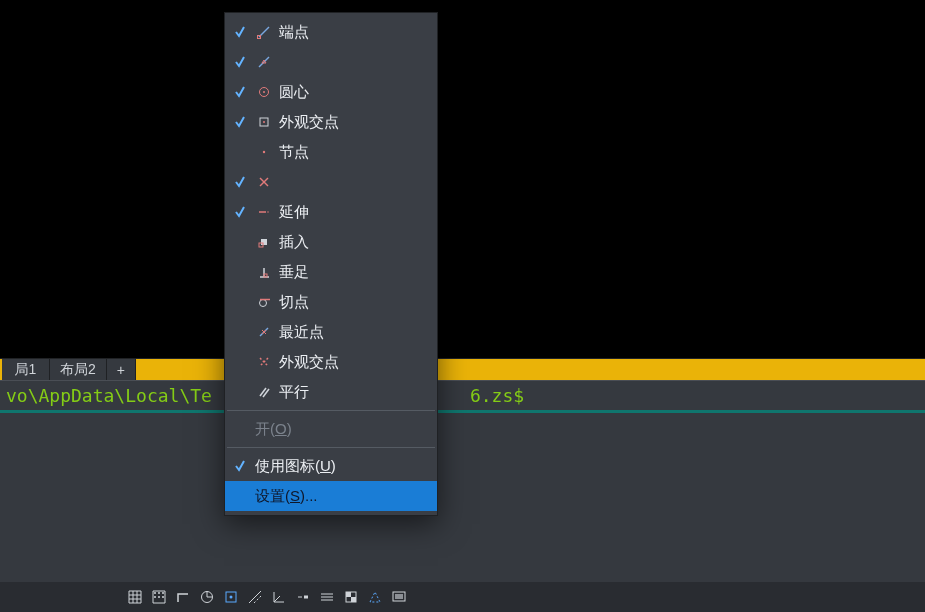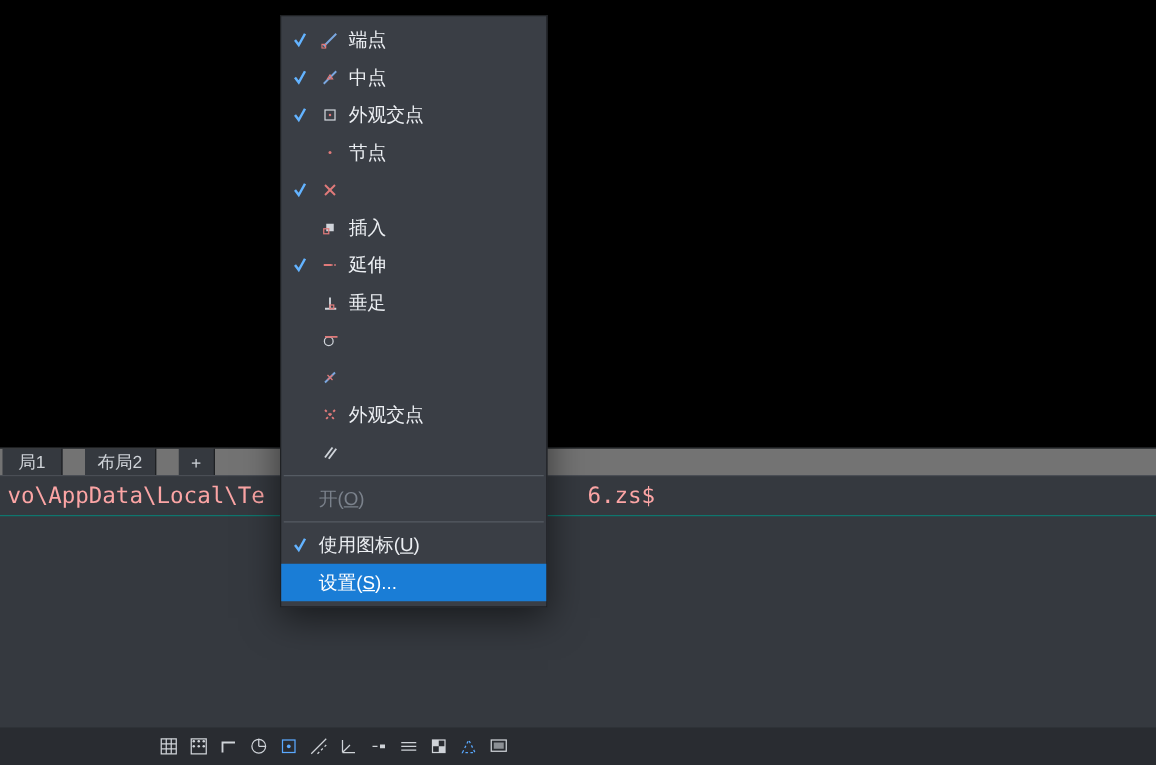--- a/index.html
+++ b/index.html
@@ -18,46 +18,46 @@
     background: #000;
   }
 
   .lower {
     position: absolute; left: 0; right: 0; top: 358px; bottom: 0;
     background: #35393f;
     border-top: 1px solid #202225;
   }
 
   .tabs {
-    display: flex; gap: 18px; height: 22px; padding: 0 2px;
+    display: flex; gap: 0; height: 22px; padding: 0 2px;
     align-items: stretch;
-    background: #737373;
+    background: #eab308;
     border-bottom: 1px solid #4a4e55;
   }
   .tab {
     display: flex; align-items: center;
     padding: 0 10px;
     font-size: 14px;
     color: #cfd3d8;
     border-right: 1px solid #1f2124;
     background: #35393f;
     min-width: 48px;
     justify-content: center;
   }
   .tab.add { min-width: 28px; }
 
   .cmdline {
     padding: 4px 6px;
     font-family: "Consolas", monospace;
     font-size: 18px;
-    color: #fca5a5;
+    color: #84cc16;
     height: 32px;
     display: flex; align-items: center;
     background: #35393f;
-    border-bottom: 1px solid #0f766e;
+    border-bottom: 3px solid #0f766e;
   }
 
   .statusbar {
     position: absolute; left: 0; right: 0; bottom: 0;
     height: 30px;
     background: #292c31;
     display: flex; align-items: center;
     padding: 0 6px;
     gap: 2px;
   }
@@ -84,21 +84,21 @@
   .menu-row {
     display: flex; align-items: center;
     height: 30px;
     padding: 0 10px 0 6px;
     gap: 6px;
     color: #eceff3;
     font-size: 15px;
     white-space: nowrap;
   }
   .menu-row.disabled { color: #7b828c; }
-  .menu-row.highlight { background: #1a7dd6; color: #ffffff; }
+  .menu-row.highlight { background: #1a7dd6; color: #0f172a; }
   .menu-sep {
     height: 1px;
     background: #555b63;
     margin: 3px 2px;
   }
   .check-col {
     width: 18px; height: 18px;
     display: flex; align-items: center; justify-content: center;
     flex: 0 0 18px;
   }
@@ -232,21 +232,34 @@
         <svg width="14" height="14" viewBox="0 0 14 14">
           <path d="M3 7 L6 11 L11 2" stroke="#63b3ff" stroke-width="2" fill="none"></path>
         </svg>
       </span>
       <span class="icon-col">
         <svg width="14" height="14" viewBox="0 0 14 14">
           <line x1="2" y1="12" x2="12" y2="2" stroke="#7aa7e0" stroke-width="1.5"></line>
           <path d="M5 8 L9 8 L7 5 Z" fill="none" stroke="#e07a7a" stroke-width="1"></path>
         </svg>
       </span>
-      <span class="label-col">中点</span>
+    </div>
+    <div class="menu-row">
+      <span class="check-col">
+        <svg width="14" height="14" viewBox="0 0 14 14">
+          <path d="M3 7 L6 11 L11 2" stroke="#63b3ff" stroke-width="2" fill="none"></path>
+        </svg>
+      </span>
+      <span class="icon-col">
+        <svg width="14" height="14" viewBox="0 0 14 14">
+          <circle cx="7" cy="7" r="4.5" fill="none" stroke="#e07a7a" stroke-width="1"></circle>
+          <circle cx="7" cy="7" r="1" fill="#e07a7a"></circle>
+        </svg>
+      </span>
+      <span class="label-col">圆心</span>
     </div>
     <div class="menu-row">
       <span class="check-col">
         <svg width="14" height="14" viewBox="0 0 14 14">
           <path d="M3 7 L6 11 L11 2" stroke="#63b3ff" stroke-width="2" fill="none"></path>
         </svg>
       </span>
       <span class="icon-col">
         <svg width="14" height="14" viewBox="0 0 14 14">
           <rect x="3" y="3" width="8" height="8" fill="none" stroke="#d0d4da" stroke-width="1"></rect>
@@ -271,90 +284,93 @@
         </svg>
       </span>
       <span class="icon-col">
         <svg width="14" height="14" viewBox="0 0 14 14">
           <line x1="3" y1="3" x2="11" y2="11" stroke="#e07a7a" stroke-width="1.5"></line>
           <line x1="11" y1="3" x2="3" y2="11" stroke="#e07a7a" stroke-width="1.5"></line>
         </svg>
       </span>
     </div>
     <div class="menu-row">
+      <span class="check-col">
+        <svg width="14" height="14" viewBox="0 0 14 14">
+          <path d="M3 7 L6 11 L11 2" stroke="#63b3ff" stroke-width="2" fill="none"></path>
+        </svg>
+      </span>
+      <span class="icon-col">
+        <svg width="14" height="14" viewBox="0 0 14 14">
+          <line x1="2" y1="7" x2="8" y2="7" stroke="#e07a7a" stroke-width="1.5"></line>
+          <line x1="8" y1="7" x2="12" y2="7" stroke="#e07a7a" stroke-width="1.5" stroke-dasharray="1 1.5"></line>
+        </svg>
+      </span>
+      <span class="label-col">延伸</span>
+    </div>
+    <div class="menu-row">
       <span class="check-col"></span>
       <span class="icon-col">
         <svg width="14" height="14" viewBox="0 0 14 14">
           <rect x="4" y="4" width="6" height="6" fill="#d0d4da"></rect>
           <rect x="2" y="8" width="4" height="4" fill="none" stroke="#e07a7a" stroke-width="1"></rect>
         </svg>
       </span>
       <span class="label-col">插入</span>
-    </div>
-    <div class="menu-row">
-      <span class="check-col">
-        <svg width="14" height="14" viewBox="0 0 14 14">
-          <path d="M3 7 L6 11 L11 2" stroke="#63b3ff" stroke-width="2" fill="none"></path>
-        </svg>
-      </span>
-      <span class="icon-col">
-        <svg width="14" height="14" viewBox="0 0 14 14">
-          <line x1="2" y1="7" x2="8" y2="7" stroke="#e07a7a" stroke-width="1.5"></line>
-          <line x1="8" y1="7" x2="12" y2="7" stroke="#e07a7a" stroke-width="1.5" stroke-dasharray="1 1.5"></line>
-        </svg>
-      </span>
-      <span class="label-col">延伸</span>
     </div>
     <div class="menu-row">
       <span class="check-col"></span>
       <span class="icon-col">
         <svg width="14" height="14" viewBox="0 0 14 14">
           <line x1="3" y1="12" x2="12" y2="12" stroke="#d0d4da" stroke-width="1.5"></line>
           <line x1="7" y1="12" x2="7" y2="3" stroke="#d0d4da" stroke-width="1.5"></line>
           <rect x="7" y="9" width="3" height="3" fill="none" stroke="#e07a7a" stroke-width="1"></rect>
         </svg>
       </span>
       <span class="label-col">垂足</span>
     </div>
     <div class="menu-row">
       <span class="check-col"></span>
       <span class="icon-col">
         <svg width="14" height="14" viewBox="0 0 14 14">
           <circle cx="6" cy="8" r="3.5" fill="none" stroke="#d0d4da" stroke-width="1"></circle>
           <line x1="3" y1="4.5" x2="13" y2="4.5" stroke="#e07a7a" stroke-width="1.5"></line>
         </svg>
       </span>
+      <span class="label-col">切点</span>
     </div>
     <div class="menu-row">
       <span class="check-col"></span>
       <span class="icon-col">
         <svg width="14" height="14" viewBox="0 0 14 14">
           <line x1="3" y1="11" x2="11" y2="3" stroke="#7aa7e0" stroke-width="1.5"></line>
           <path d="M5 5 L9 9 M5 9 L9 5" stroke="#e07a7a" stroke-width="1"></path>
         </svg>
       </span>
+      <span class="label-col">最近点</span>
     </div>
     <div class="menu-row">
       <span class="check-col"></span>
       <span class="icon-col">
         <svg width="14" height="14" viewBox="0 0 14 14">
           <line x1="3" y1="3" x2="11" y2="11" stroke="#e07a7a" stroke-width="1.5" stroke-dasharray="2 2"></line>
           <line x1="11" y1="3" x2="3" y2="11" stroke="#e07a7a" stroke-width="1.5" stroke-dasharray="2 2"></line>
         </svg>
       </span>
       <span class="label-col">外观交点</span>
     </div>
     <div class="menu-row">
       <span class="check-col"></span>
       <span class="icon-col">
         <svg width="14" height="14" viewBox="0 0 14 14">
           <line x1="3" y1="11" x2="9" y2="3" stroke="#d0d4da" stroke-width="1.5"></line>
           <line x1="6" y1="12" x2="12" y2="4" stroke="#d0d4da" stroke-width="1.5"></line>
         </svg>
       </span>
+      <span class="label-col">平行</span>
     </div>
     <div class="menu-sep"></div>
     <div class="menu-row disabled">
       <span class="check-col"></span>
       <span class="label-col">开(<span class="mnemonic">O</span>)</span>
     </div>
     <div class="menu-sep"></div>
     <div class="menu-row">
       <span class="check-col">
         <svg width="14" height="14" viewBox="0 0 14 14">

